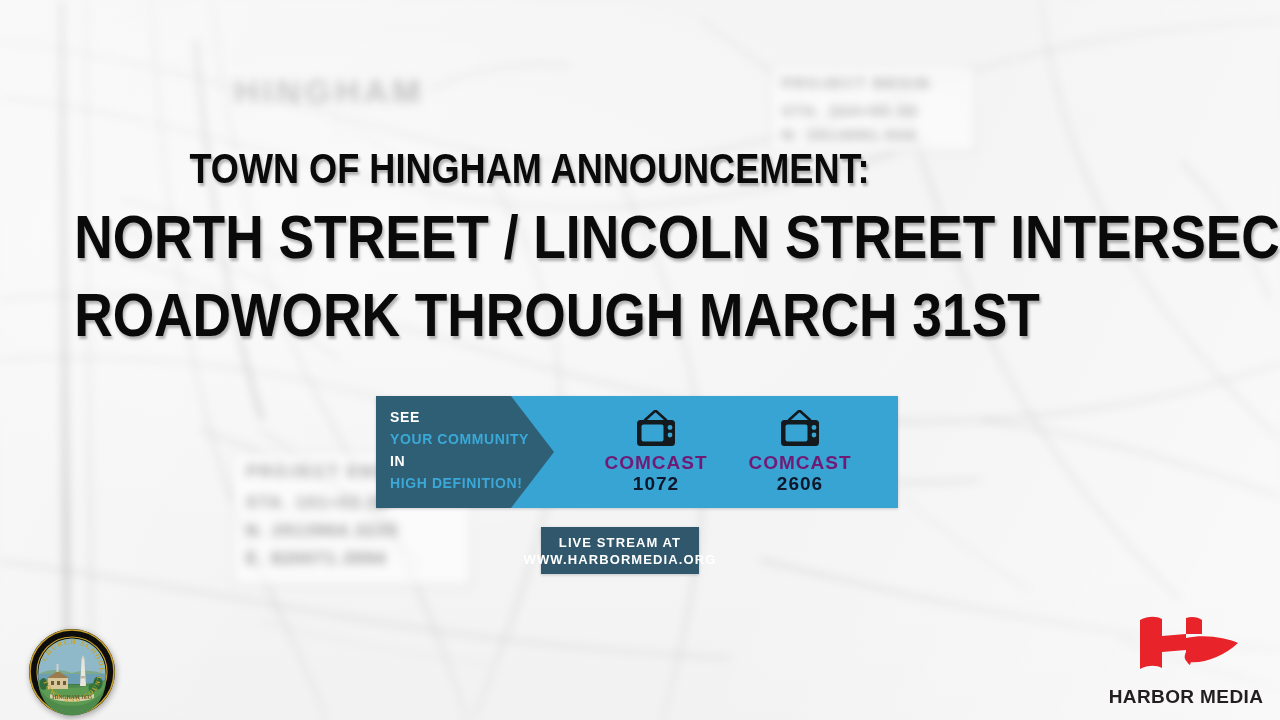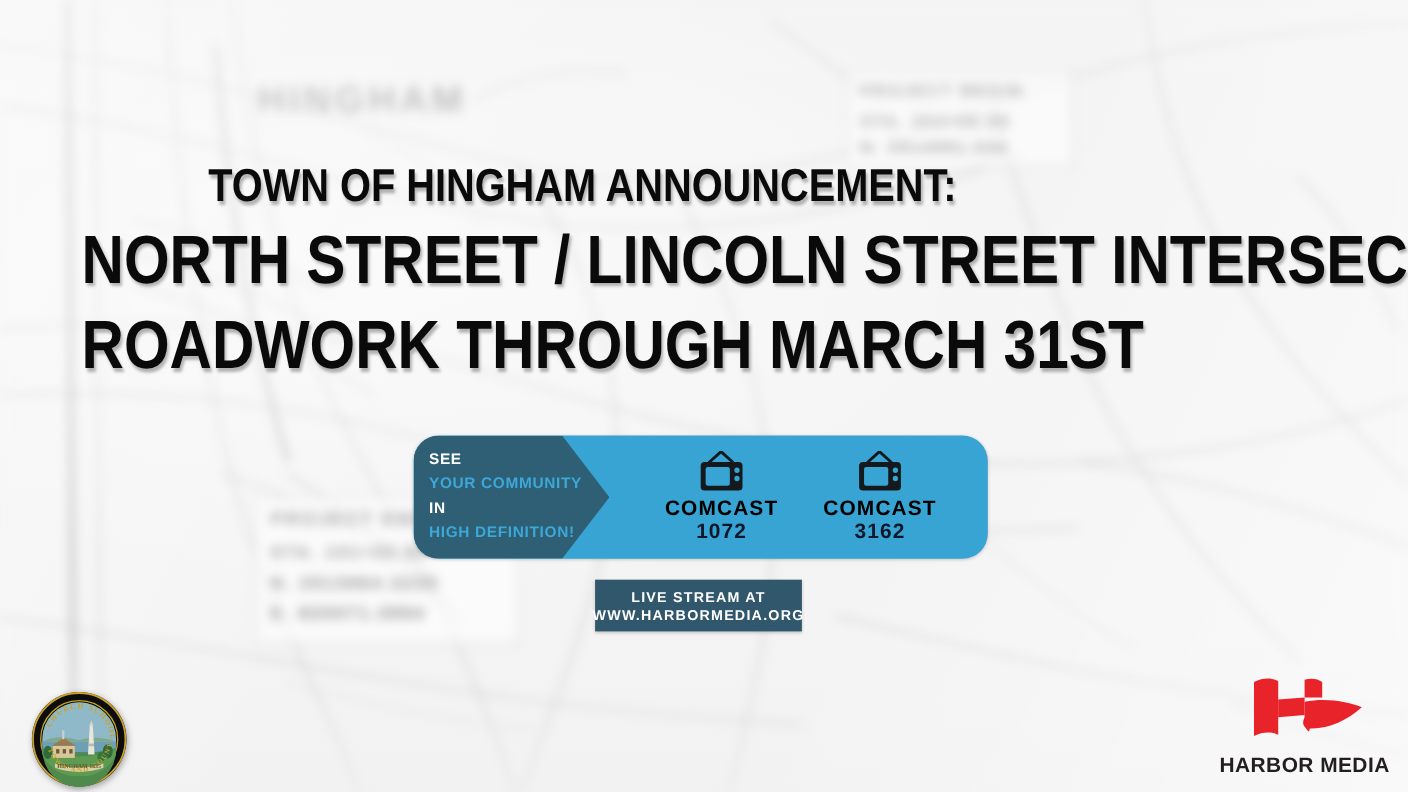--- a/index.html
+++ b/index.html
@@ -78,21 +78,20 @@
   #hd-banner {
     position: absolute;
     left: 376px;
     top: 396px;
     width: 522px;
     height: 112px;
     background: #37a4d4;
     z-index: 6;
     box-shadow: 0 1px 3px rgba(0,0,0,0.18);
     overflow: hidden;
-    border-radius: 23px;
   }
   #hd-left {
     position: absolute;
     left: 0; top: 0;
     width: 178px;
     height: 112px;
     background: #2f5f74;
     clip-path: polygon(0 0, 135px 0, 178px 56px, 135px 112px, 0 112px);
     padding: 10px 0 0 14px;
     box-sizing: border-box;
@@ -115,42 +114,42 @@
     right: 0; height: 112px;
     display: flex;
     align-items: center;
     justify-content: space-around;
     padding: 0 26px 0 8px;
     box-sizing: border-box;
   }
   .provider { text-align: center; }
   .tv-icon { display: block; margin: 0 auto 2px auto; }
   .provider-name {
-    color: #000000;
+    color: #701a75;
     font-family: "Liberation Sans Narrow", "Liberation Sans", sans-serif;
     font-weight: bold;
     font-size: 19px;
     letter-spacing: 1px;
     line-height: 21px;
   }
   .provider-channel {
     color: #0f172a;
     font-family: "Liberation Sans Narrow", "Liberation Sans", sans-serif;
     font-weight: bold;
     font-size: 19px;
     letter-spacing: 1px;
     line-height: 21px;
   }
 
   
   #live-stream {
     position: absolute;
     left: 541px;
     top: 527px;
-    width: 188px;
+    width: 158px;
     height: 47px;
     background: #30576b;
     z-index: 6;
     display: flex;
     flex-direction: column;
     align-items: center;
     justify-content: center;
     box-shadow: 0 1px 3px rgba(0,0,0,0.2);
   }
   .ls-line {
@@ -291,21 +290,21 @@
       <div class="provider">
         <svg class="tv-icon" width="46" height="40" viewBox="0 0 46 40">
           <path d="M12 10 L22 1" stroke="#14191d" stroke-width="2.6" fill="none" stroke-linecap="round"></path>
           <path d="M33 10 L23 1" stroke="#14191d" stroke-width="2.6" fill="none" stroke-linecap="round"></path>
           <rect x="4" y="10" width="38" height="26" rx="3.5" fill="#14191d"></rect>
           <rect x="8.5" y="14.5" width="22" height="17" rx="2" fill="#37a4d4"></rect>
           <circle cx="37" cy="17.5" r="2.4" fill="#37a4d4"></circle>
           <circle cx="37" cy="25" r="2.4" fill="#37a4d4"></circle>
         </svg>
         <div class="provider-name">COMCAST</div>
-        <div class="provider-channel">3162</div>
+        <div class="provider-channel">2606</div>
       </div>
 
     </div>
   </div>
 
   <div id="live-stream">
     <div class="ls-line">LIVE STREAM AT</div>
     <div class="ls-line">WWW.HARBORMEDIA.ORG</div>
   </div>
 

